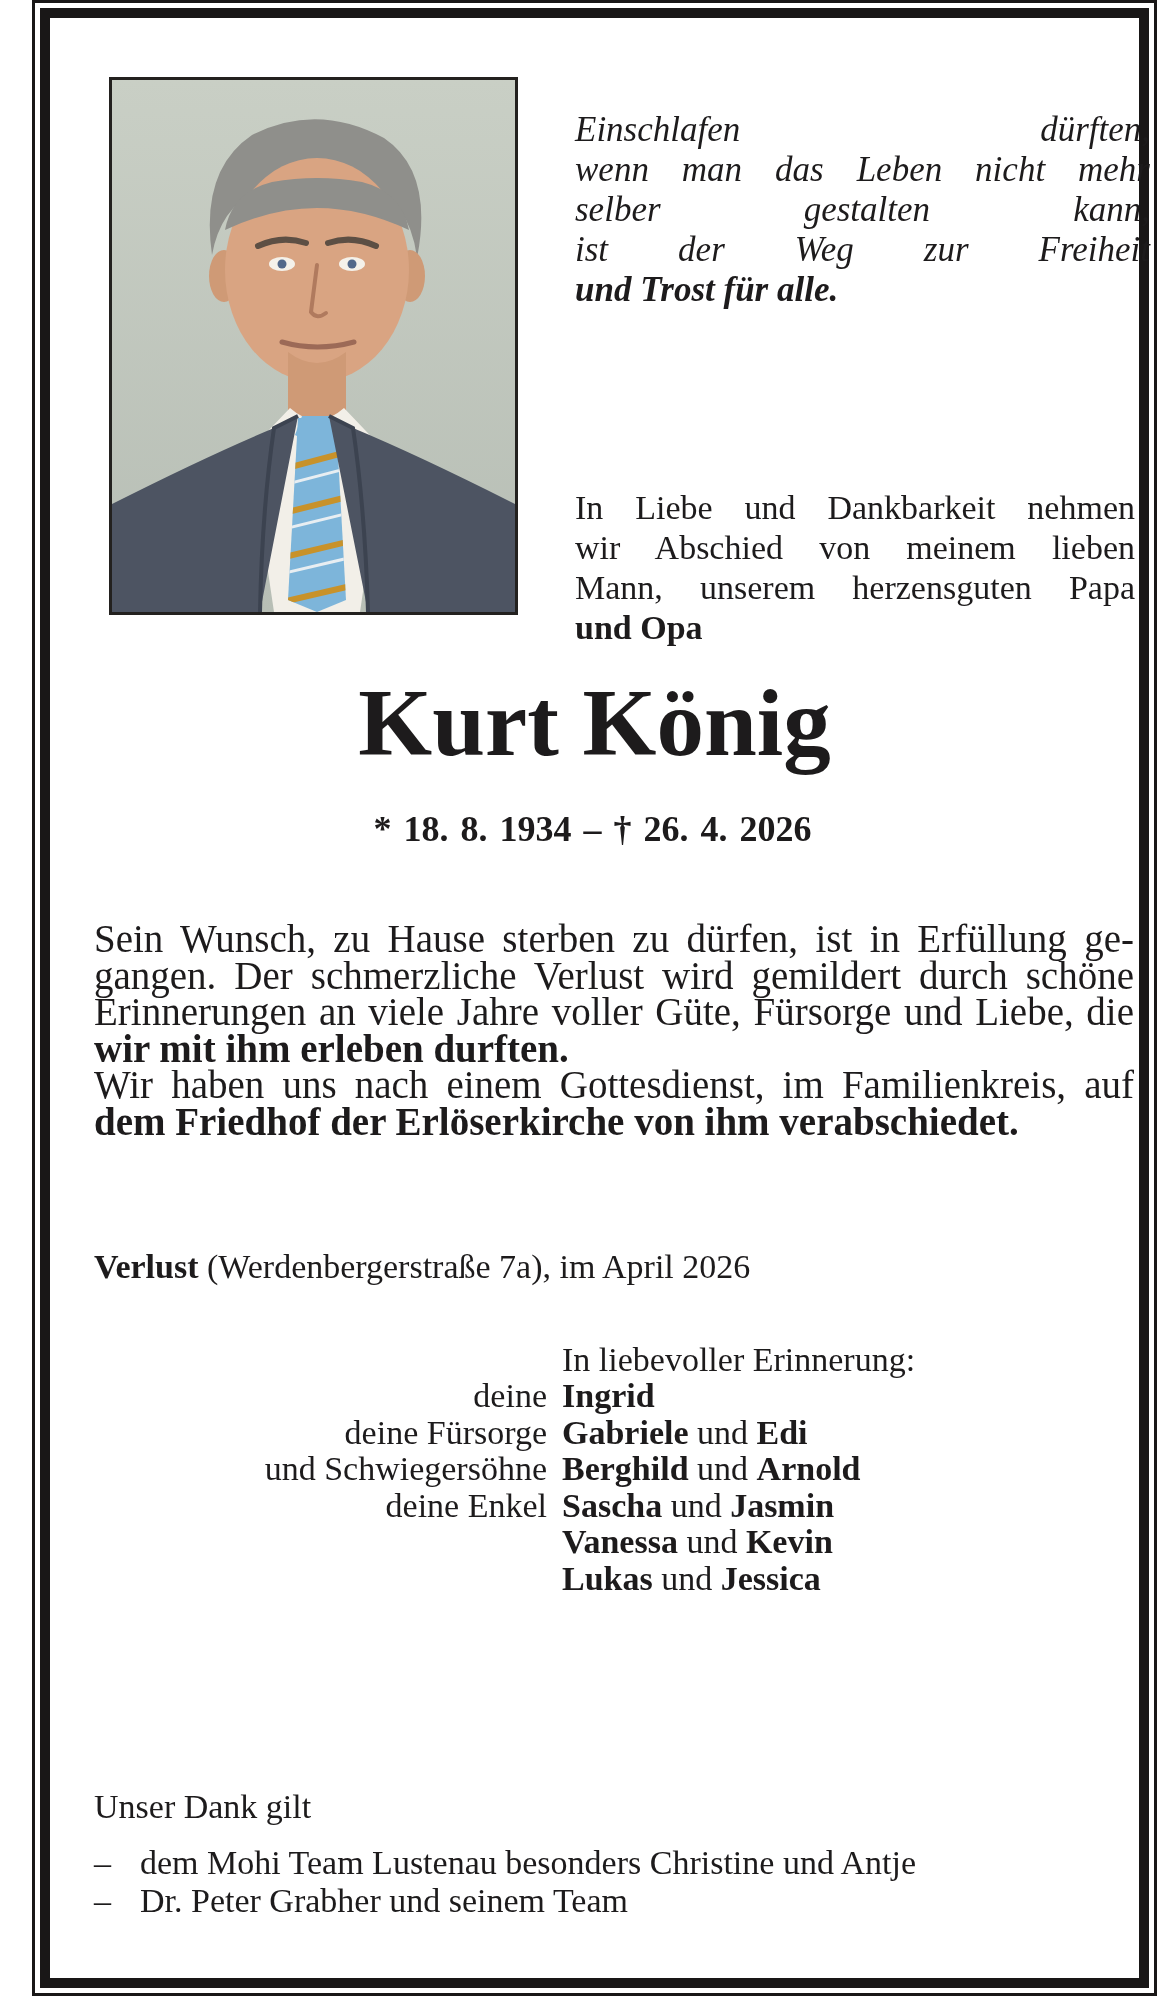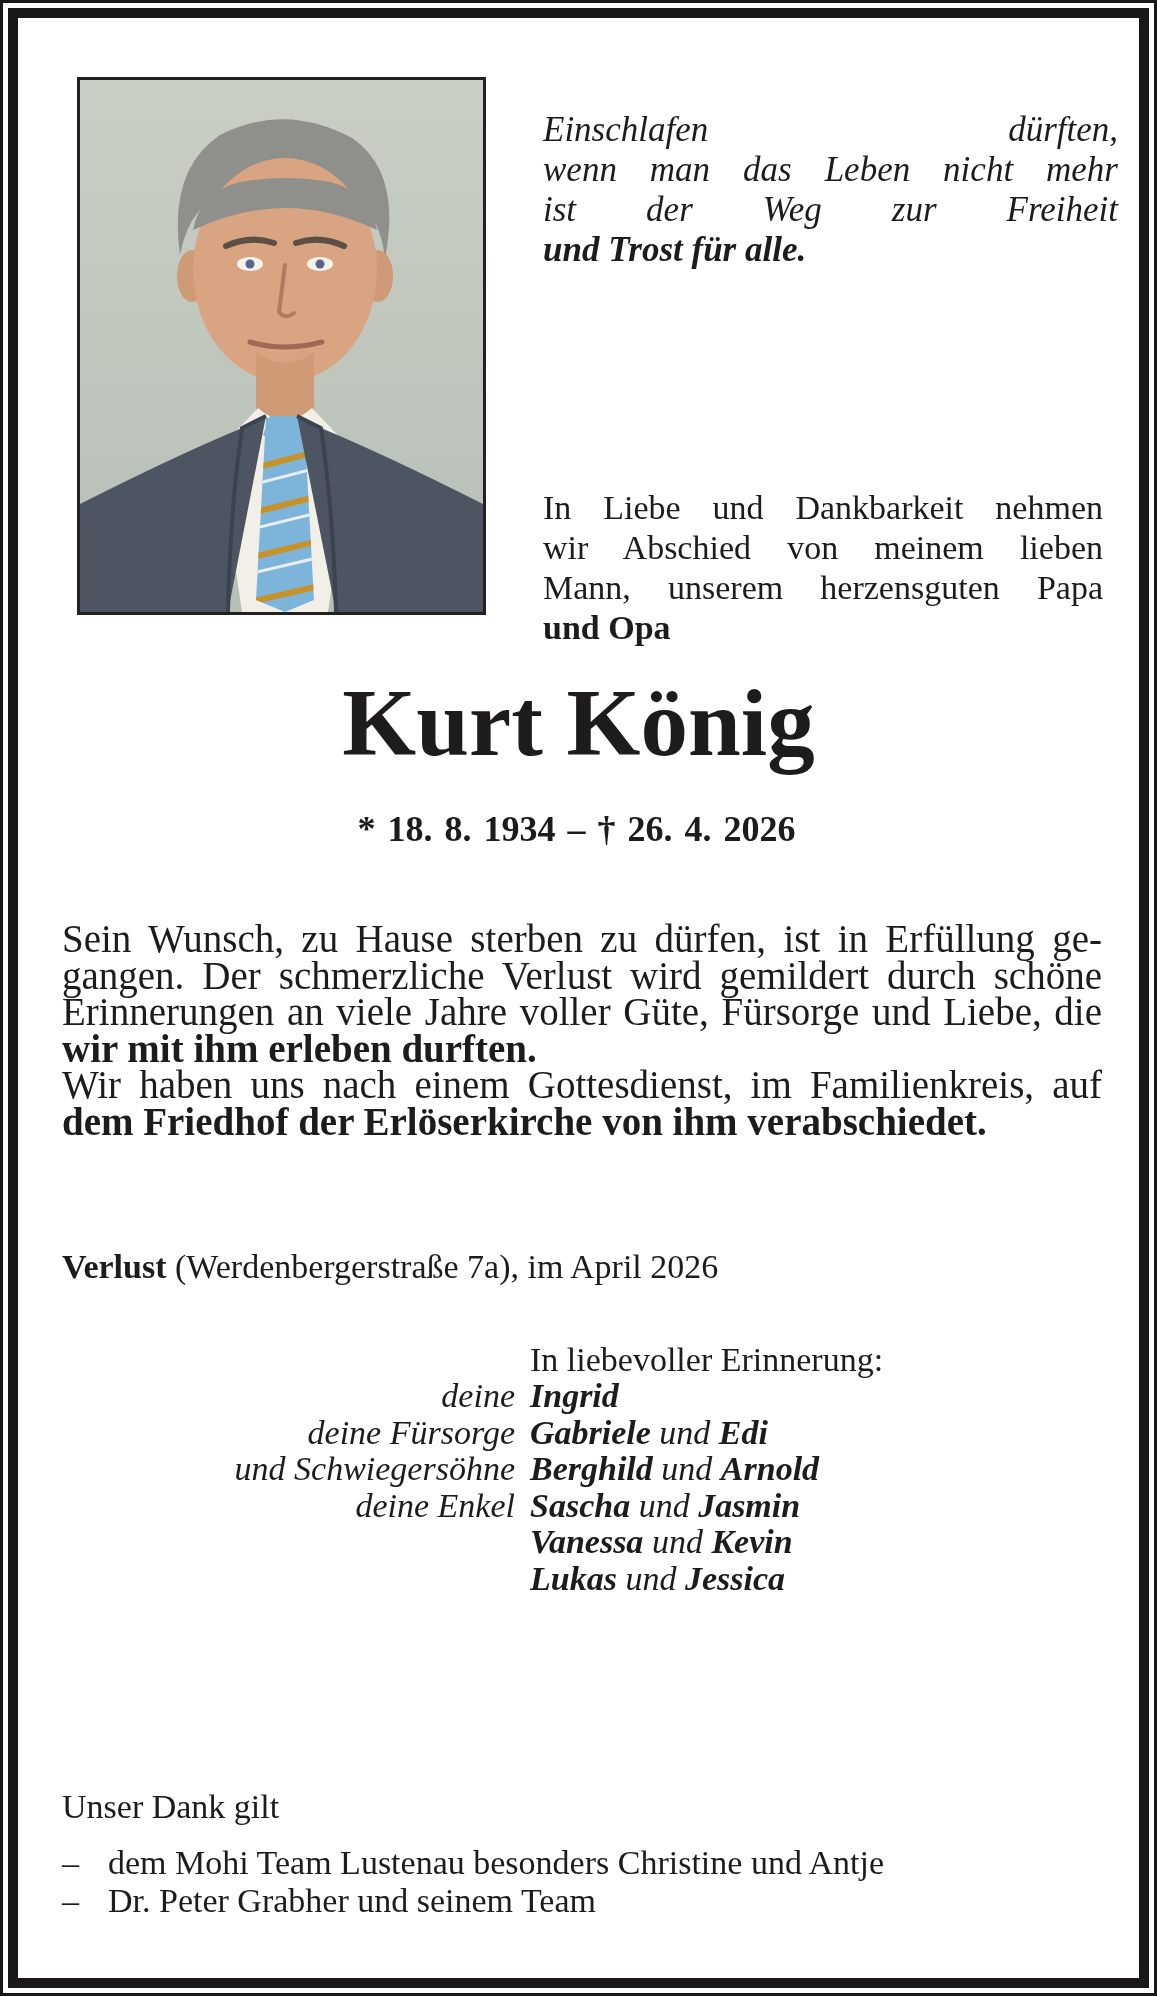--- a/index.html
+++ b/index.html
@@ -8,21 +8,21 @@
     --hair:#8f8f8b; --skin:#d9a482; --skin-dark:#cf9a76;
     --suit:#4d5462; --shirt:#f2efe8; --tie-blue:#7db5da; --tie-gold:#c8922a;
   }
   html,body{margin:0;padding:0;background:#ffffff;}
   body{
     width:1157px;height:1996px;position:relative;
     font-family:"Liberation Serif","DejaVu Serif",serif;
     color:var(--ink);
     -webkit-font-smoothing:antialiased;
   }
-  .sheet{position:absolute;inset:0;}
+  .sheet{position:absolute;inset:0;margin-left:32px;}
   .frame-outer{
     position:absolute;inset:0;box-sizing:border-box;
     border:3px solid var(--frame);padding:5px;
   }
   .frame-inner{
     box-sizing:border-box;width:100%;height:100%;
     border:10px solid var(--frame);position:relative;background:#fff;
   }
   
   .photo{
@@ -60,21 +60,21 @@
     position:absolute;left:44px;top:1230px;font-size:34px;
   }
   .place b{font-weight:bold;}
   .memoriam{
     position:absolute;left:512px;top:1323px;font-size:34px;
   }
   .family{
     position:absolute;left:44px;top:1360px;right:18px;
     font-size:34px;line-height:36.6px;
   }
-  .fam-row{display:flex;font-style:italic;}
+  .fam-row{display:flex;}
   .fam-label{flex:0 0 453px;text-align:right;margin-right:15px;}
   .fam-names{text-align:center;}
   .fam-names b{font-weight:bold;}
   .thanks-heading{
     position:absolute;left:44px;top:1770px;font-size:34px;
   }
   .thanks-list{
     position:absolute;left:44px;top:1826px;font-size:34px;line-height:37.5px;
   }
   .thanks-item .dash{display:inline-block;width:46px;}
@@ -138,20 +138,21 @@
           <path d="M0,532 L0,424 Q95,376 162,348 L186,336 L148,532 Z" fill="var(--suit)"></path>
           <path d="M403,532 L403,424 Q308,376 241,348 L217,336 L256,532 Z" fill="var(--suit)"></path>
           <path d="M186,336 L162,348 Q150,430 148,532" stroke="#3c4350" stroke-width="4" fill="none"></path>
           <path d="M217,336 L241,348 Q253,430 256,532" stroke="#3c4350" stroke-width="4" fill="none"></path>
         </svg>
       </div>
 
       <div class="poem">
           <div class="tline">Einschlafen dürften,</div>
           <div class="tline">wenn man das Leben nicht mehr</div>
+          <div class="tline">selber gestalten kann,</div>
           <div class="tline">ist der Weg zur Freiheit</div>
           <div class="tline last">und Trost für alle.</div>
         </div>
 
       <div class="intro">
           <div class="tline">In Liebe und Dankbarkeit nehmen</div>
           <div class="tline">wir Abschied von meinem lieben</div>
           <div class="tline">Mann, unserem herzensguten Papa</div>
           <div class="tline last">und Opa</div>
         </div>

